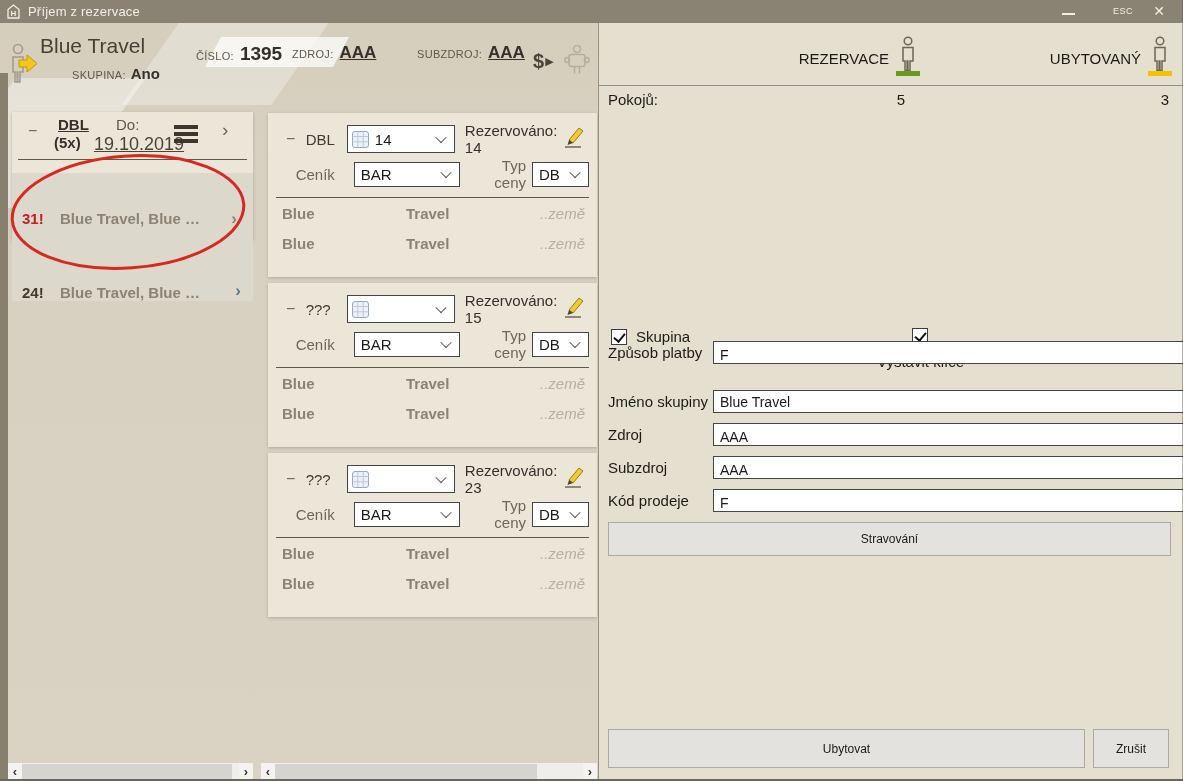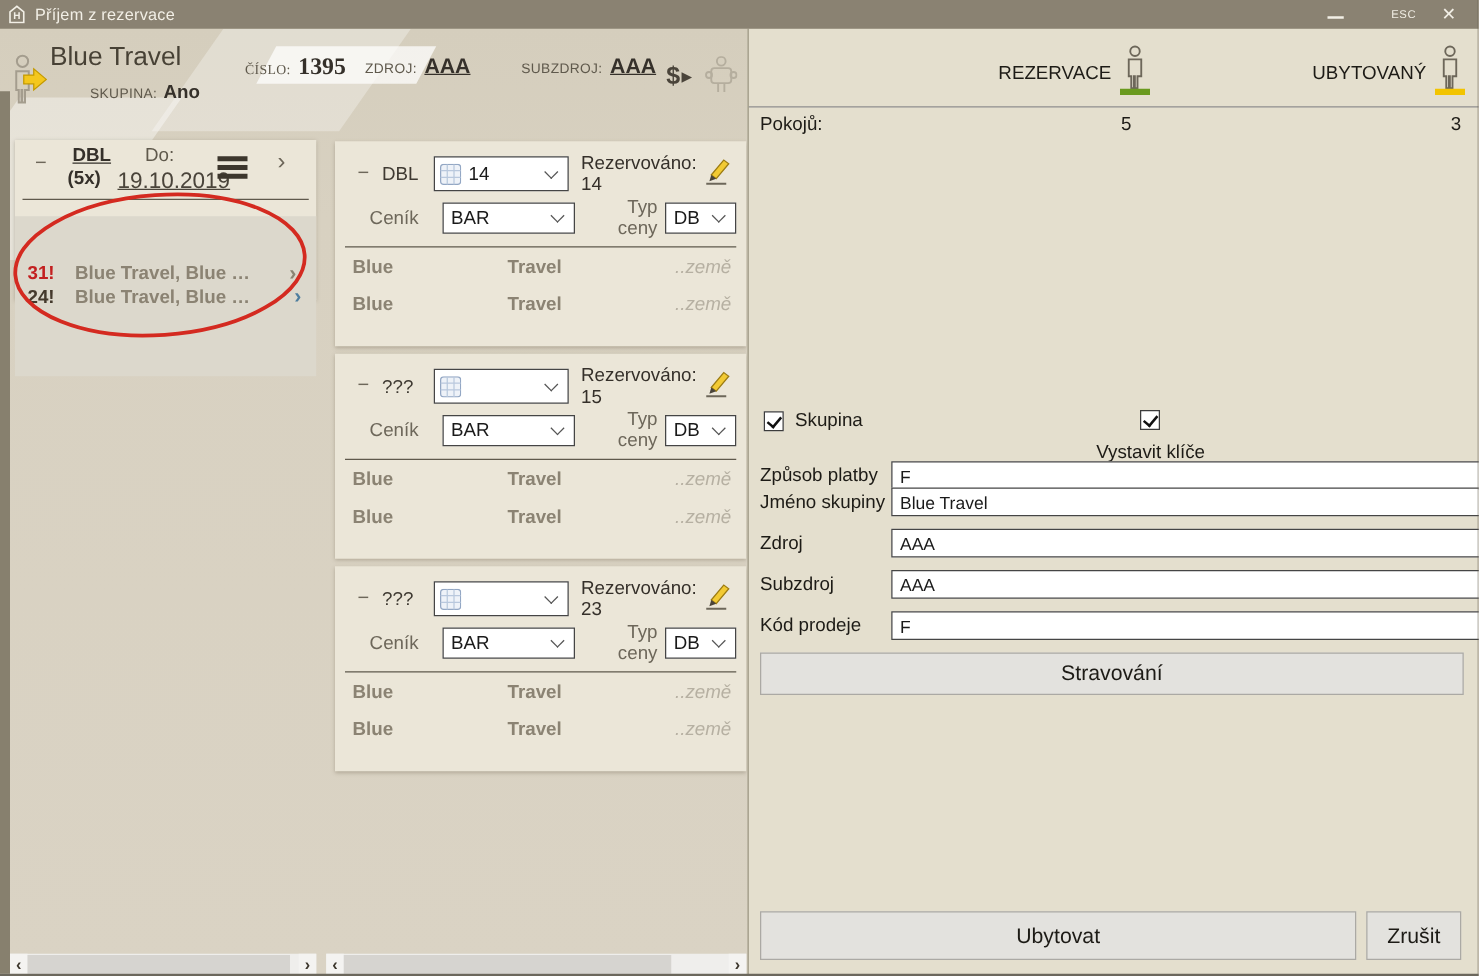--- a/index.html
+++ b/index.html
@@ -30,21 +30,21 @@
 
   
   .hdr-person{position:absolute;left:8px;top:20px;}
   .hdr-name{position:absolute;left:40px;top:11px;font-size:21px;color:#474135;}
   .hdr-skupina{position:absolute;left:72px;top:42px;display:flex;align-items:baseline;gap:5px;}
   .lbl-caps{font-size:11px;color:#5f594c;letter-spacing:.3px;}
   .hdr-skupina .val{font-size:15px;font-weight:bold;color:#35302a;}
   .hdr-pair{position:absolute;top:20px;display:flex;align-items:baseline;gap:6px;}
   .hdr-pair .big{font-size:19px;font-weight:bold;color:#35302a;}
   .hdr-pair .big.und{text-decoration:underline;font-size:17px;}
-  .p-cislo{left:196px;font-family:Liberation Serif, serif;} .p-zdroj{left:292px;} .p-subzdroj{left:417px;}
+  .p-cislo{left:196px;} .p-zdroj{left:292px;} .p-subzdroj{left:417px;}
   .hdr-dollar{position:absolute;left:533px;top:27px;display:flex;align-items:center;color:#4a443a;}
   .hdr-dollar .d{font-size:20px;font-weight:bold;}
   .hdr-dollar .p{font-size:11px;margin-left:1px;}
   .hdr-person2{position:absolute;left:564px;top:22px;}
 
   
   .card{background:#ebe6d8;box-shadow:0 1px 3px rgba(100,90,70,.35);}
   .sg-card{position:absolute;left:12px;top:89px;width:241px;height:128px;}
   .sg-head{position:relative;height:48px;}
   .sg-head .divider{position:absolute;left:6px;right:6px;bottom:0;border-bottom:1px solid #5f594c;}
@@ -117,30 +117,30 @@
 
   .cb-row{position:absolute;top:305px;left:0;right:0;height:22px;}
   .cb-item{position:absolute;display:flex;align-items:center;gap:9px;}
   .cb-a{left:12px;} .cb-b{left:278px;flex-direction:column;}
   .checkbox{width:16px;height:16px;background:#fff;border:1px solid #3c3c3c;position:relative;box-sizing:border-box;}
   .checkbox .mark{position:absolute;left:4px;top:1px;width:5px;height:9px;
     border-right:2px solid #111;border-bottom:2px solid #111;transform:rotate(40deg);}
   .cb-lbl{font-size:15px;color:#1d1b16;}
 
   .frm-row{position:absolute;left:0;right:0;height:23px;}
-  .f1{top:346px;padding-left:19px;} .f2{top:367px;} .f3{top:400px;} .f4{top:433px;} .f5{top:466px;}
+  .f1{top:318px;padding-left:19px;} .f2{top:367px;} .f3{top:400px;} .f4{top:433px;} .f5{top:466px;}
   .frm-lbl{position:absolute;left:9px;top:3px;font-size:15px;color:#1d1b16;}
   .frm-field{position:absolute;left:114px;width:460px;height:23px;}
-  .sel{width:100%;height:100%;}
+  .sel{width:100%;height:100%;align-items:flex-end;}
   .sel .cval{font-size:14px;}
   .txtinput{width:100%;height:100%;box-sizing:border-box;border:1px solid #454545;background:#fff;
     font-family:"Liberation Sans",sans-serif;font-size:14px;color:#1a1a1a;padding:0 6px;outline:none;}
 
   .btn{background:#e3e2de;border:1px solid #aba9a4;display:flex;align-items:center;justify-content:center;
-    font-size:17px;color:#1d1b16;box-sizing:border-box;cursor:default;}
+    font-size:12px;color:#1d1b16;box-sizing:border-box;cursor:default;}
   .btn-strav{position:absolute;top:499px;left:9px;width:563px;height:34px;}
   .btn-ubytovat{position:absolute;top:706px;left:9px;width:477px;height:39px;}
   .btn-zrusit{position:absolute;top:706px;left:494px;width:76px;height:39px;}
 </style>
 </head>
 <body>
 
 <div class="titlebar">
   <span class="tb-icon">
     <svg width="15" height="15" viewBox="0 0 15 15">

